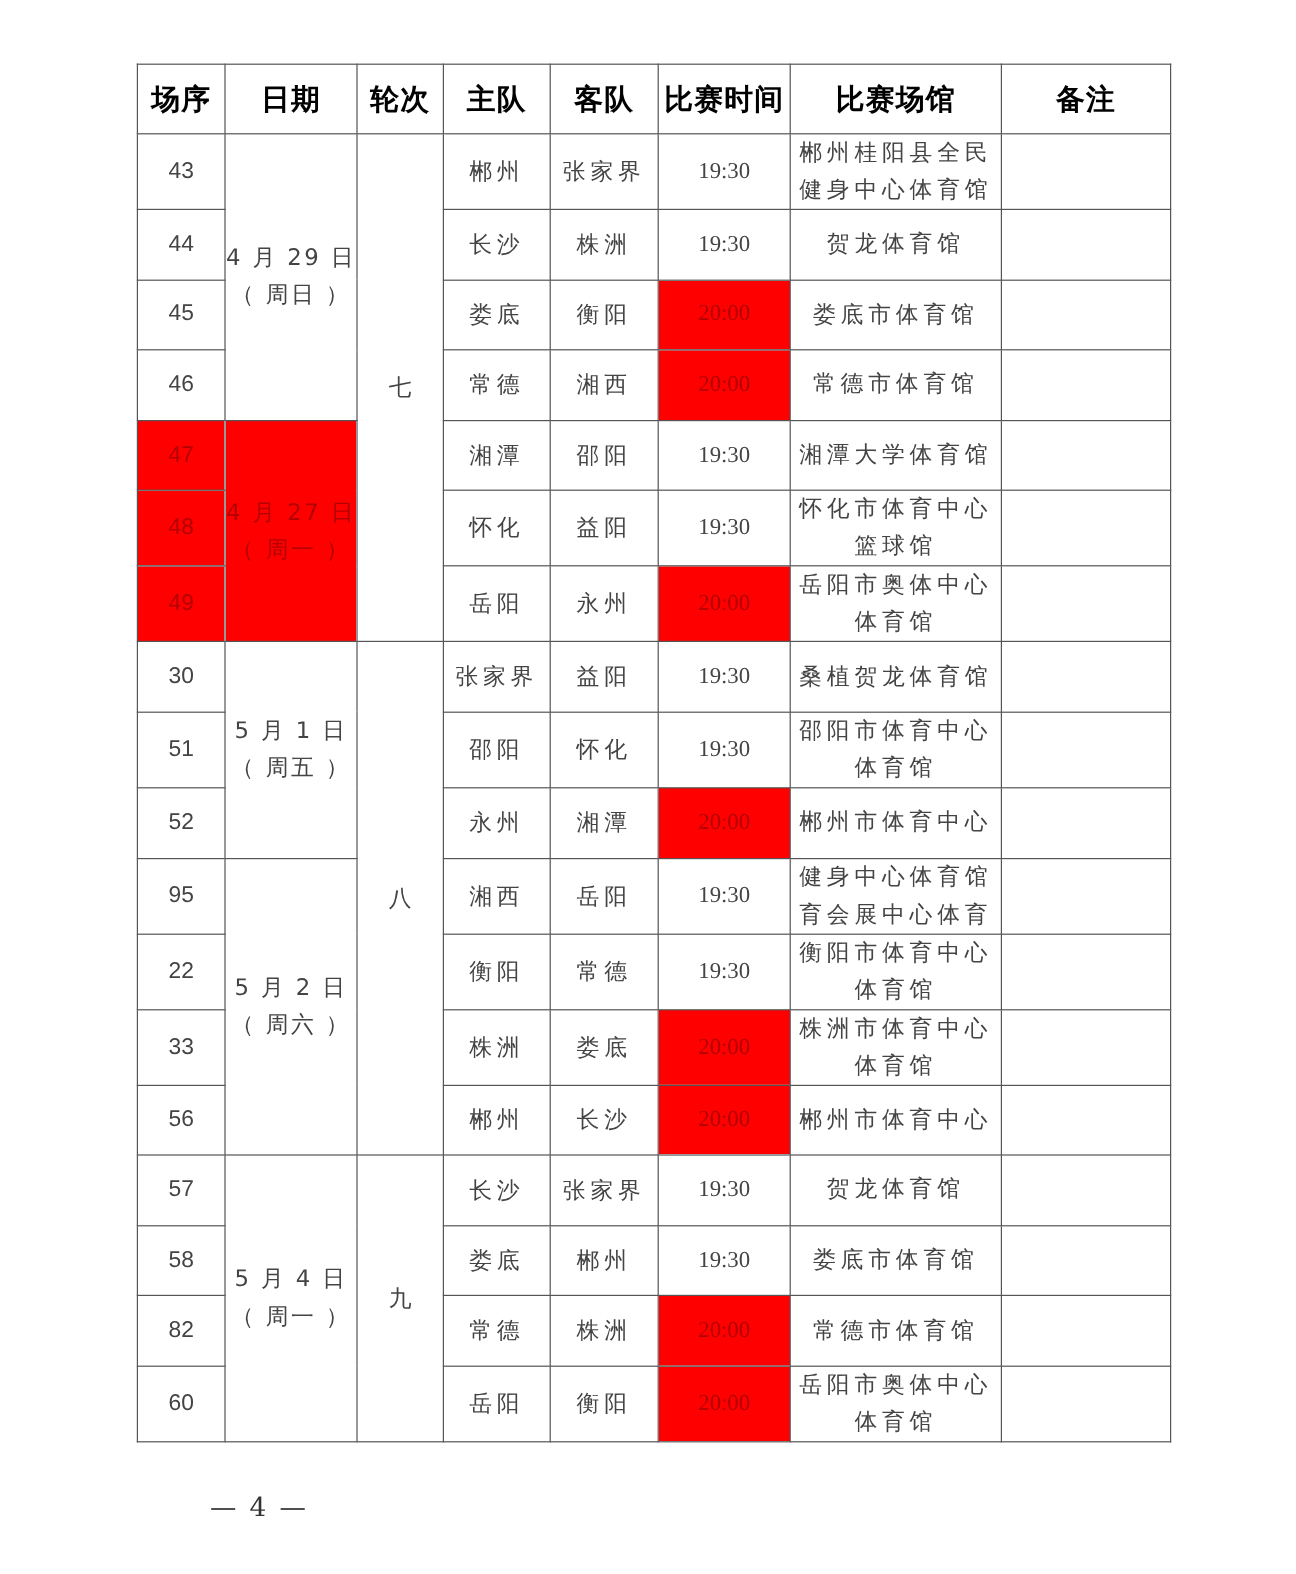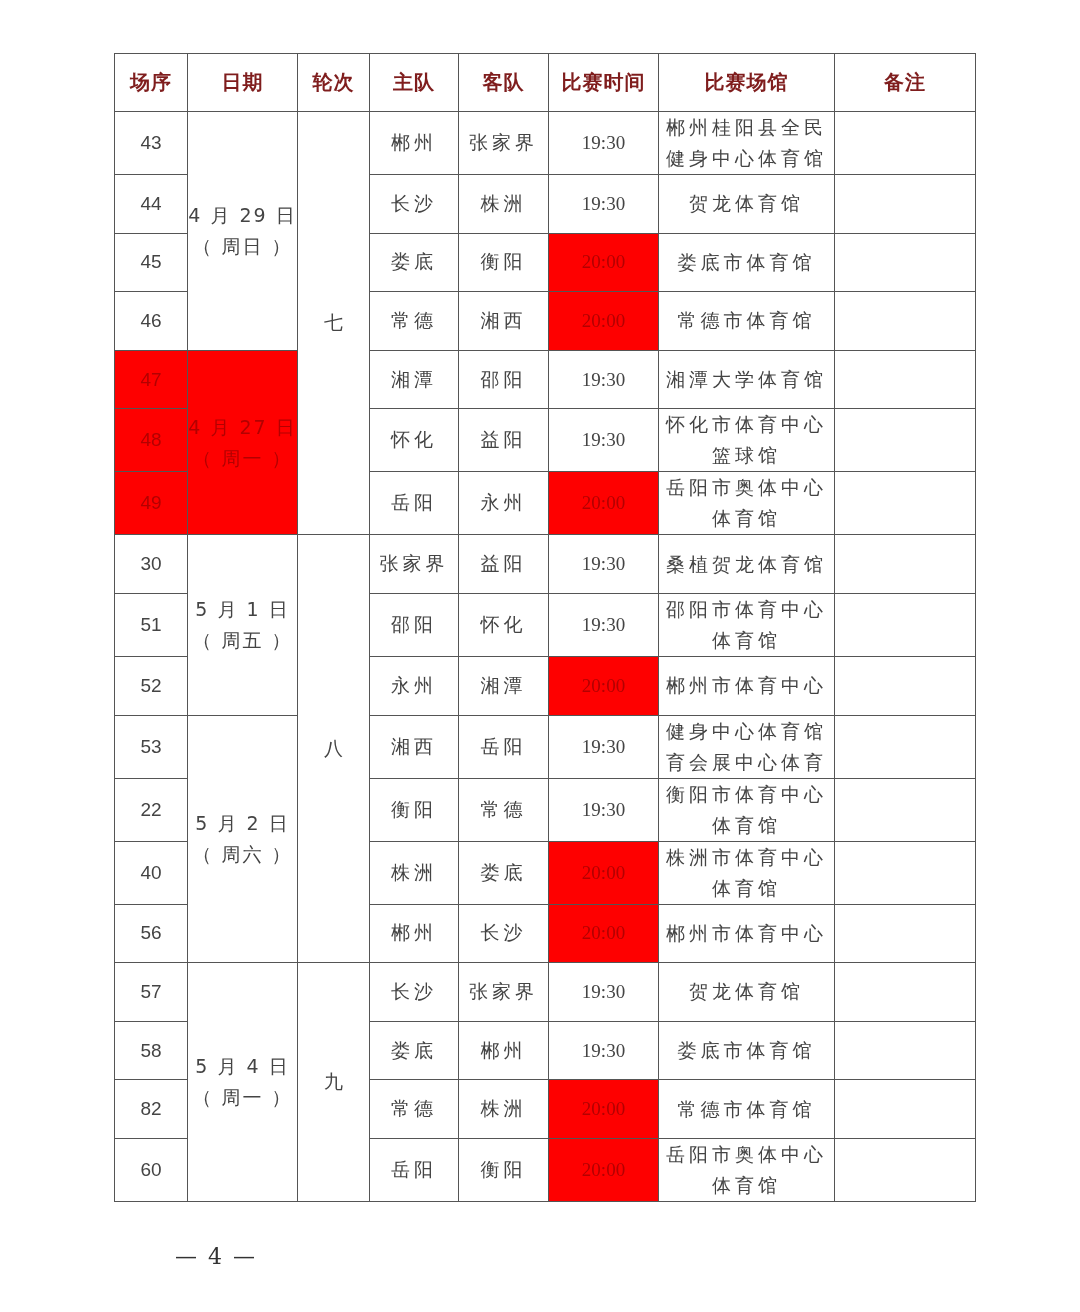--- a/index.html
+++ b/index.html
@@ -14,21 +14,21 @@
   table.schedule col.c-away { width: 90px; }
   table.schedule col.c-time { width: 110px; }
   table.schedule col.c-venue { width: 176px; }
   table.schedule col.c-note { width: 141px; }
   table.schedule th, table.schedule td {
     border: 1.5px solid #555;
     text-align: center; vertical-align: middle;
     padding: 0; overflow: hidden;
   }
   table.schedule th {
-    height: 57px; font-size: 20px; font-weight: bold; color: #7f1d1d;
+    height: 57px; font-size: 24px; font-weight: bold; color: #000000;
     font-family: "DejaVu Sans", sans-serif; letter-spacing: 1px;
   }
   table.schedule td { height: 57.6px; font-size: 19px; color: #444; }
   td.num { font-family: "Liberation Sans", sans-serif; font-size: 21px; color: #555; }
   td.time { font-family: Liberation Serif, serif; font-size: 21px; color: #555; }
   td.team { letter-spacing: 4px; font-size: 19px; }
   td.venue { font-size: 18.5px; letter-spacing: 4px; line-height: 31px; margin-left: 46px; }
   td.date { font-size: 18px; line-height: 31px; letter-spacing: 2px; color: #444; }
   td.round { font-size: 20px; color: #444; }
   .hl { background: #fe0000 !important; color: #b30000 !important; }
@@ -179,21 +179,21 @@
           <td class="num">52</td>
           <td class="team">永州</td>
           <td class="team">湘潭</td>
           <td class="time hl">20:00</td>
           <td class="venue">
             <span class="venue-line">郴州市体育中心</span>
           </td>
           <td class="note"></td>
         </tr>
         <tr>
-          <td class="num">53</td>
+          <td class="num">95</td>
           <td class="date" rowspan="4">
             <span class="venue-line">5 月 2 日</span>
             <span class="venue-line">（ 周六 ）</span>
           </td>
           <td class="team">湘西</td>
           <td class="team">岳阳</td>
           <td class="time">19:30</td>
           <td class="venue">
             <span class="venue-line">健身中心体育馆</span>
             <span class="venue-line">育会展中心体育</span>
@@ -205,21 +205,21 @@
           <td class="team">衡阳</td>
           <td class="team">常德</td>
           <td class="time">19:30</td>
           <td class="venue">
             <span class="venue-line">衡阳市体育中心</span>
             <span class="venue-line">体育馆</span>
           </td>
           <td class="note"></td>
         </tr>
         <tr>
-          <td class="num">40</td>
+          <td class="num">33</td>
           <td class="team">株洲</td>
           <td class="team">娄底</td>
           <td class="time hl">20:00</td>
           <td class="venue">
             <span class="venue-line">株洲市体育中心</span>
             <span class="venue-line">体育馆</span>
           </td>
           <td class="note"></td>
         </tr>
         <tr>

